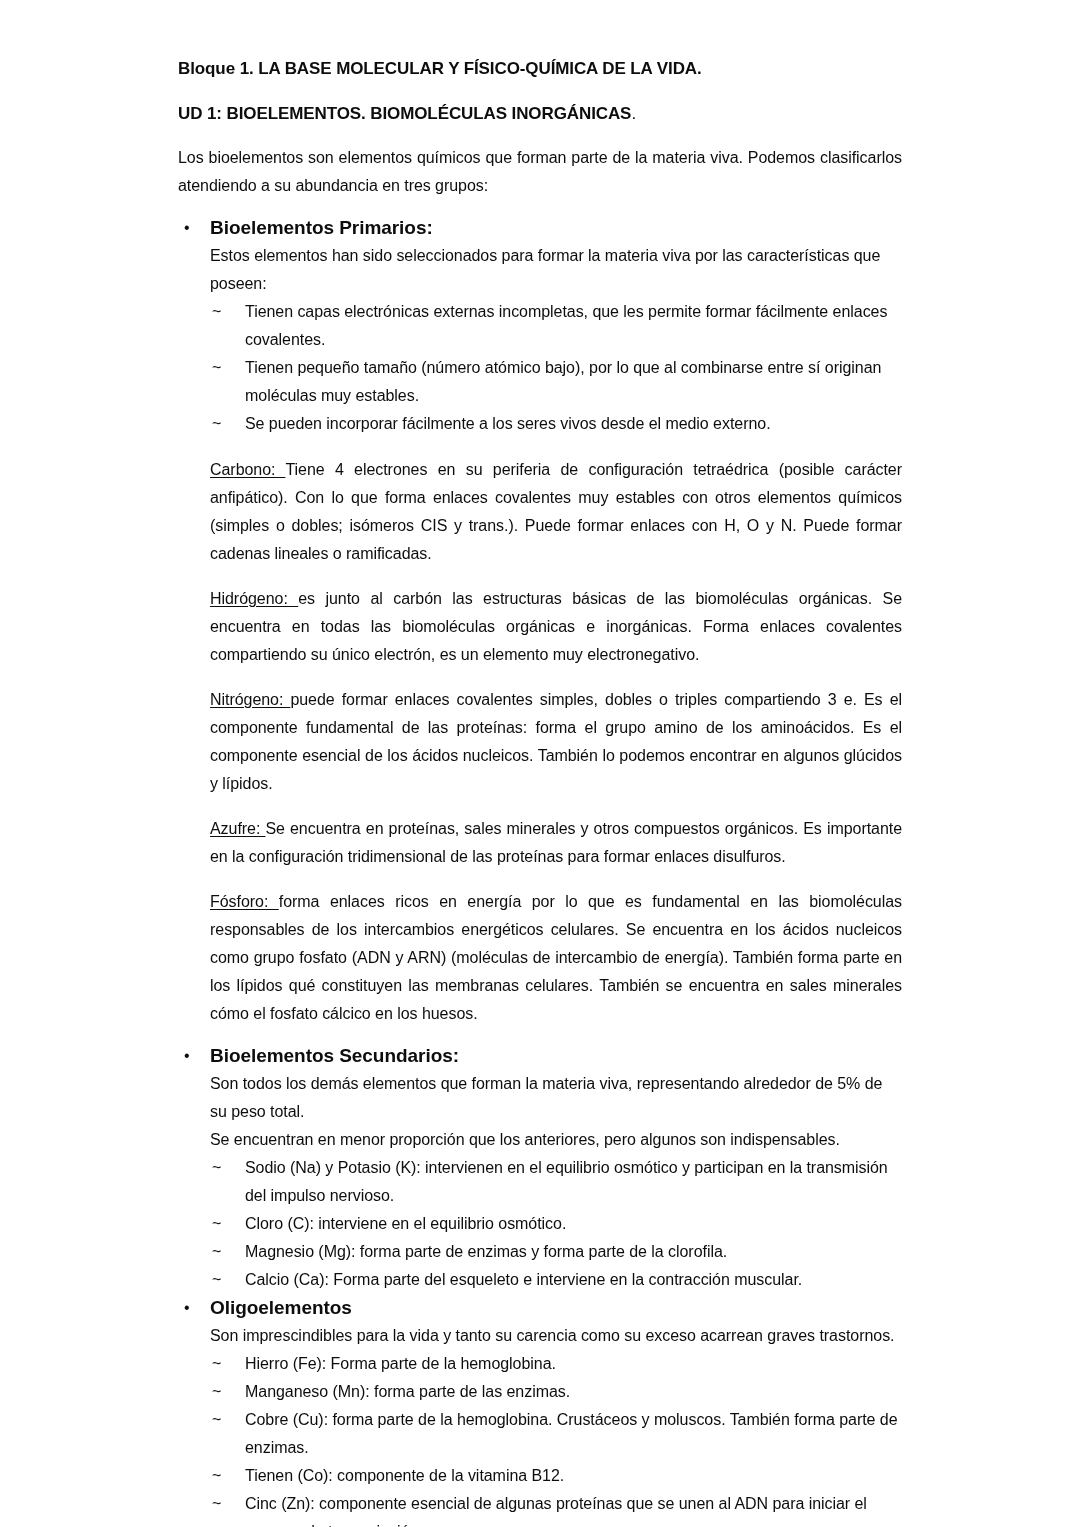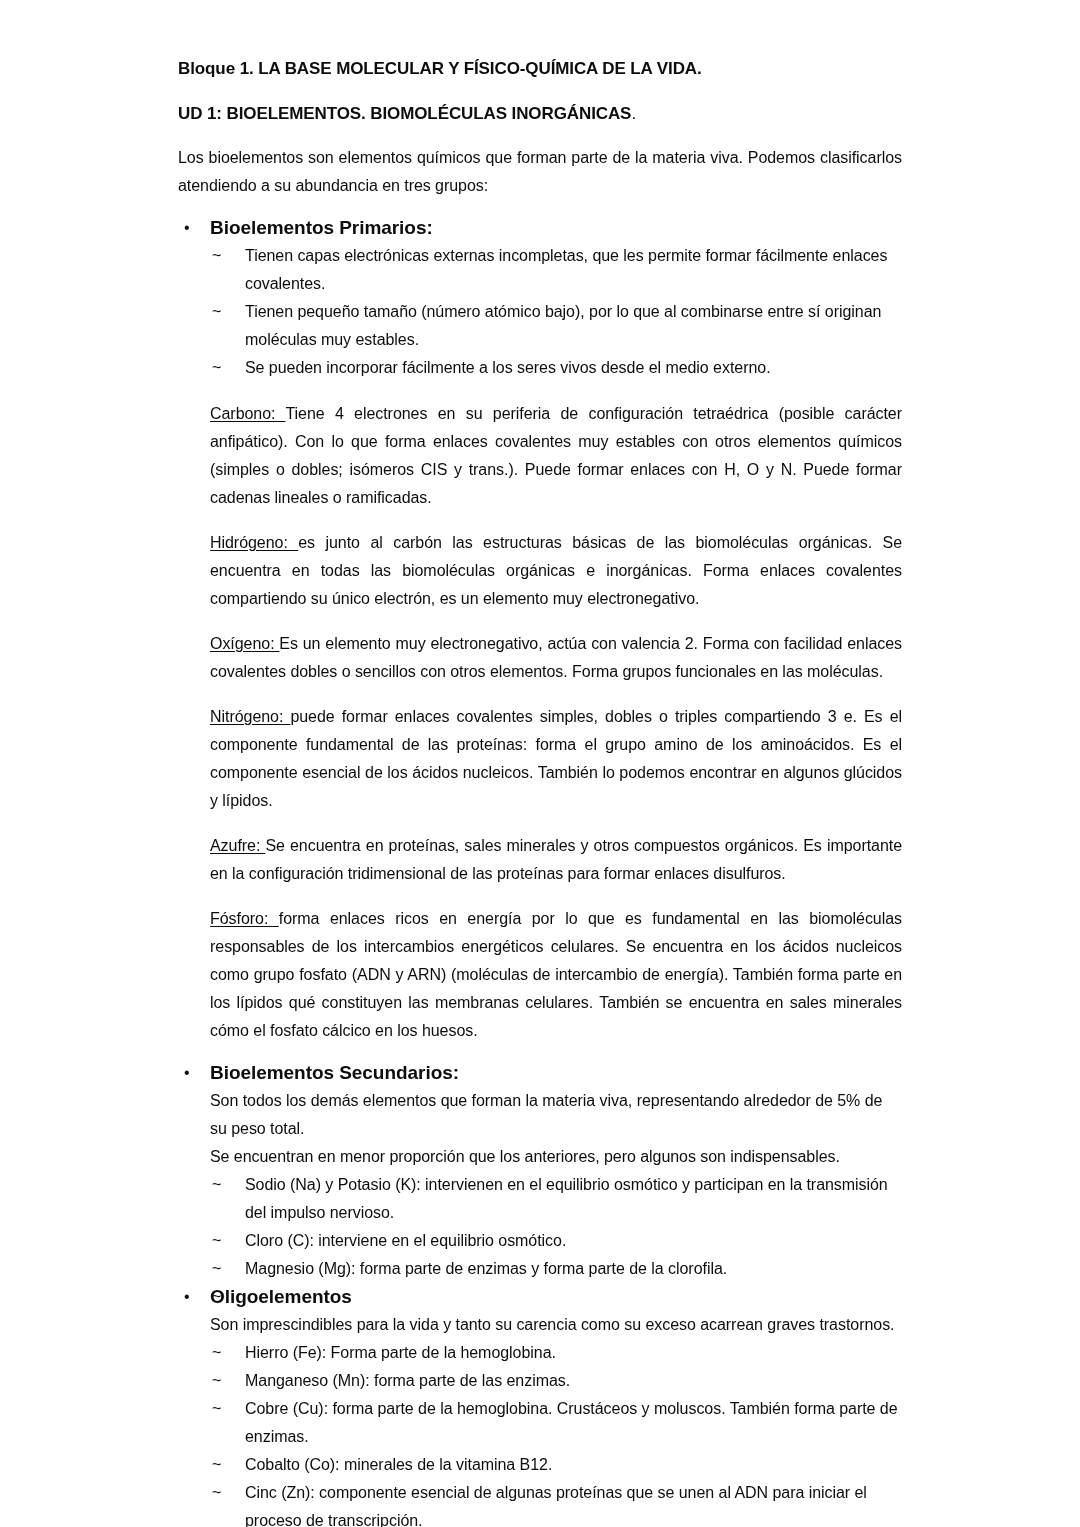--- a/index.html
+++ b/index.html
@@ -123,60 +123,60 @@
 
   <h1 class="doc-title">Bloque 1. LA BASE MOLECULAR Y FÍSICO-QUÍMICA DE LA VIDA.</h1>
 
   <h2 class="doc-subtitle"><span>UD 1: BIOELEMENTOS. BIOMOLÉCULAS INORGÁNICAS</span><span class="tail">.</span></h2>
 
   <p class="body">Los bioelementos son elementos químicos que forman parte de la materia viva. Podemos clasificarlos atendiendo a su abundancia en tres grupos:</p>
 
   <div class="bullet-block">
     <span class="dot">•</span>
     <p class="bullet-label">Bioelementos Primarios:</p>
+    <p class="bullet-body">Estos elementos han sido seleccionados para formar la materia viva por las características que poseen:</p>
 
     <ul class="sub">
       <li><span class="tilde">~</span><span>Tienen capas electrónicas externas incompletas, que les permite formar fácilmente enlaces covalentes.</span></li>
       <li><span class="tilde">~</span><span>Tienen pequeño tamaño (número atómico bajo), por lo que al combinarse entre sí originan moléculas muy estables.</span></li>
       <li><span class="tilde">~</span><span>Se pueden incorporar fácilmente a los seres vivos desde el medio externo.</span></li>
     </ul>
   </div>
 
   <div class="elements">
     <p><span class="term">Carbono: </span><span>Tiene 4 electrones en su periferia de configuración tetraédrica (posible carácter anfipático). Con lo que forma enlaces covalentes muy estables con otros elementos químicos (simples o dobles; isómeros CIS y trans.). Puede formar enlaces con H, O y N. Puede formar cadenas lineales o ramificadas.</span></p>
     <p><span class="term">Hidrógeno: </span><span>es junto al carbón las estructuras básicas de las biomoléculas orgánicas. Se encuentra en todas las biomoléculas orgánicas e inorgánicas. Forma enlaces covalentes compartiendo su único electrón, es un elemento muy electronegativo.</span></p>
-    <p><span class="term">Oxígeno: </span><span>Es un elemento muy electronegativo, actúa con valencia 2. Forma con facilidad enlaces covalentes dobles o sencillos con otros elementos. Forma grupos funcionales en las moléculas.</span></p>
     <p><span class="term">Nitrógeno: </span><span>puede formar enlaces covalentes simples, dobles o triples compartiendo 3 e. Es el componente fundamental de las proteínas: forma el grupo amino de los aminoácidos. Es el componente esencial de los ácidos nucleicos. También lo podemos encontrar en algunos glúcidos y lípidos.</span></p>
     <p><span class="term">Azufre: </span><span>Se encuentra en proteínas, sales minerales y otros compuestos orgánicos. Es importante en la configuración tridimensional de las proteínas para formar enlaces disulfuros.</span></p>
     <p><span class="term">Fósforo: </span><span>forma enlaces ricos en energía por lo que es fundamental en las biomoléculas responsables de los intercambios energéticos celulares. Se encuentra en los ácidos nucleicos como grupo fosfato (ADN y ARN) (moléculas de intercambio de energía). También forma parte en los lípidos qué constituyen las membranas celulares. También se encuentra en sales minerales cómo el fosfato cálcico en los huesos.</span></p>
   </div>
 
   <div class="gap-md"></div>
 
   <div class="bullet-block">
     <span class="dot">•</span>
     <p class="bullet-label">Bioelementos Secundarios:</p>
     <p class="bullet-body">Son todos los demás elementos que forman la materia viva, representando alrededor de 5% de su peso total.</p>
     <p class="bullet-body">Se encuentran en menor proporción que los anteriores, pero algunos son indispensables.</p>
 
     <ul class="sub">
       <li><span class="tilde">~</span><span>Sodio (Na) y Potasio (K): intervienen en el equilibrio osmótico y participan en la transmisión del impulso nervioso.</span></li>
       <li><span class="tilde">~</span><span>Cloro (C): interviene en el equilibrio osmótico.</span></li>
       <li><span class="tilde">~</span><span>Magnesio (Mg):  forma parte de enzimas y forma parte de la clorofila.</span></li>
-      <li><span class="tilde">~</span></li>
+      <li><span class="tilde">~</span><span>Calcio (Ca): Forma parte del esqueleto e interviene en la contracción muscular.</span></li>
     </ul>
   </div>
 
   <div class="bullet-block">
     <span class="dot">•</span>
     <p class="bullet-label">Oligoelementos</p>
     <p class="bullet-body">Son imprescindibles para la vida y tanto su carencia como su exceso acarrean graves trastornos.</p>
 
     <ul class="sub">
       <li><span class="tilde">~</span><span>Hierro (Fe): Forma parte de la hemoglobina.</span></li>
       <li><span class="tilde">~</span><span>Manganeso (Mn): forma parte de las enzimas.</span></li>
       <li><span class="tilde">~</span><span>Cobre (Cu): forma parte de la hemoglobina. Crustáceos y moluscos. También forma parte de enzimas.</span></li>
-      <li><span class="tilde">~</span><span>Cobalto (Co): minerales de la vitamina B12.</span></li>
+      <li><span class="tilde">~</span><span>Tienen (Co): componente de la vitamina B12.</span></li>
       <li><span class="tilde">~</span><span>Cinc (Zn): componente esencial de algunas proteínas que se unen al ADN para iniciar el proceso de transcripción.</span></li>
     </ul>
   </div>
 
 </div>
 
 </body></html>

